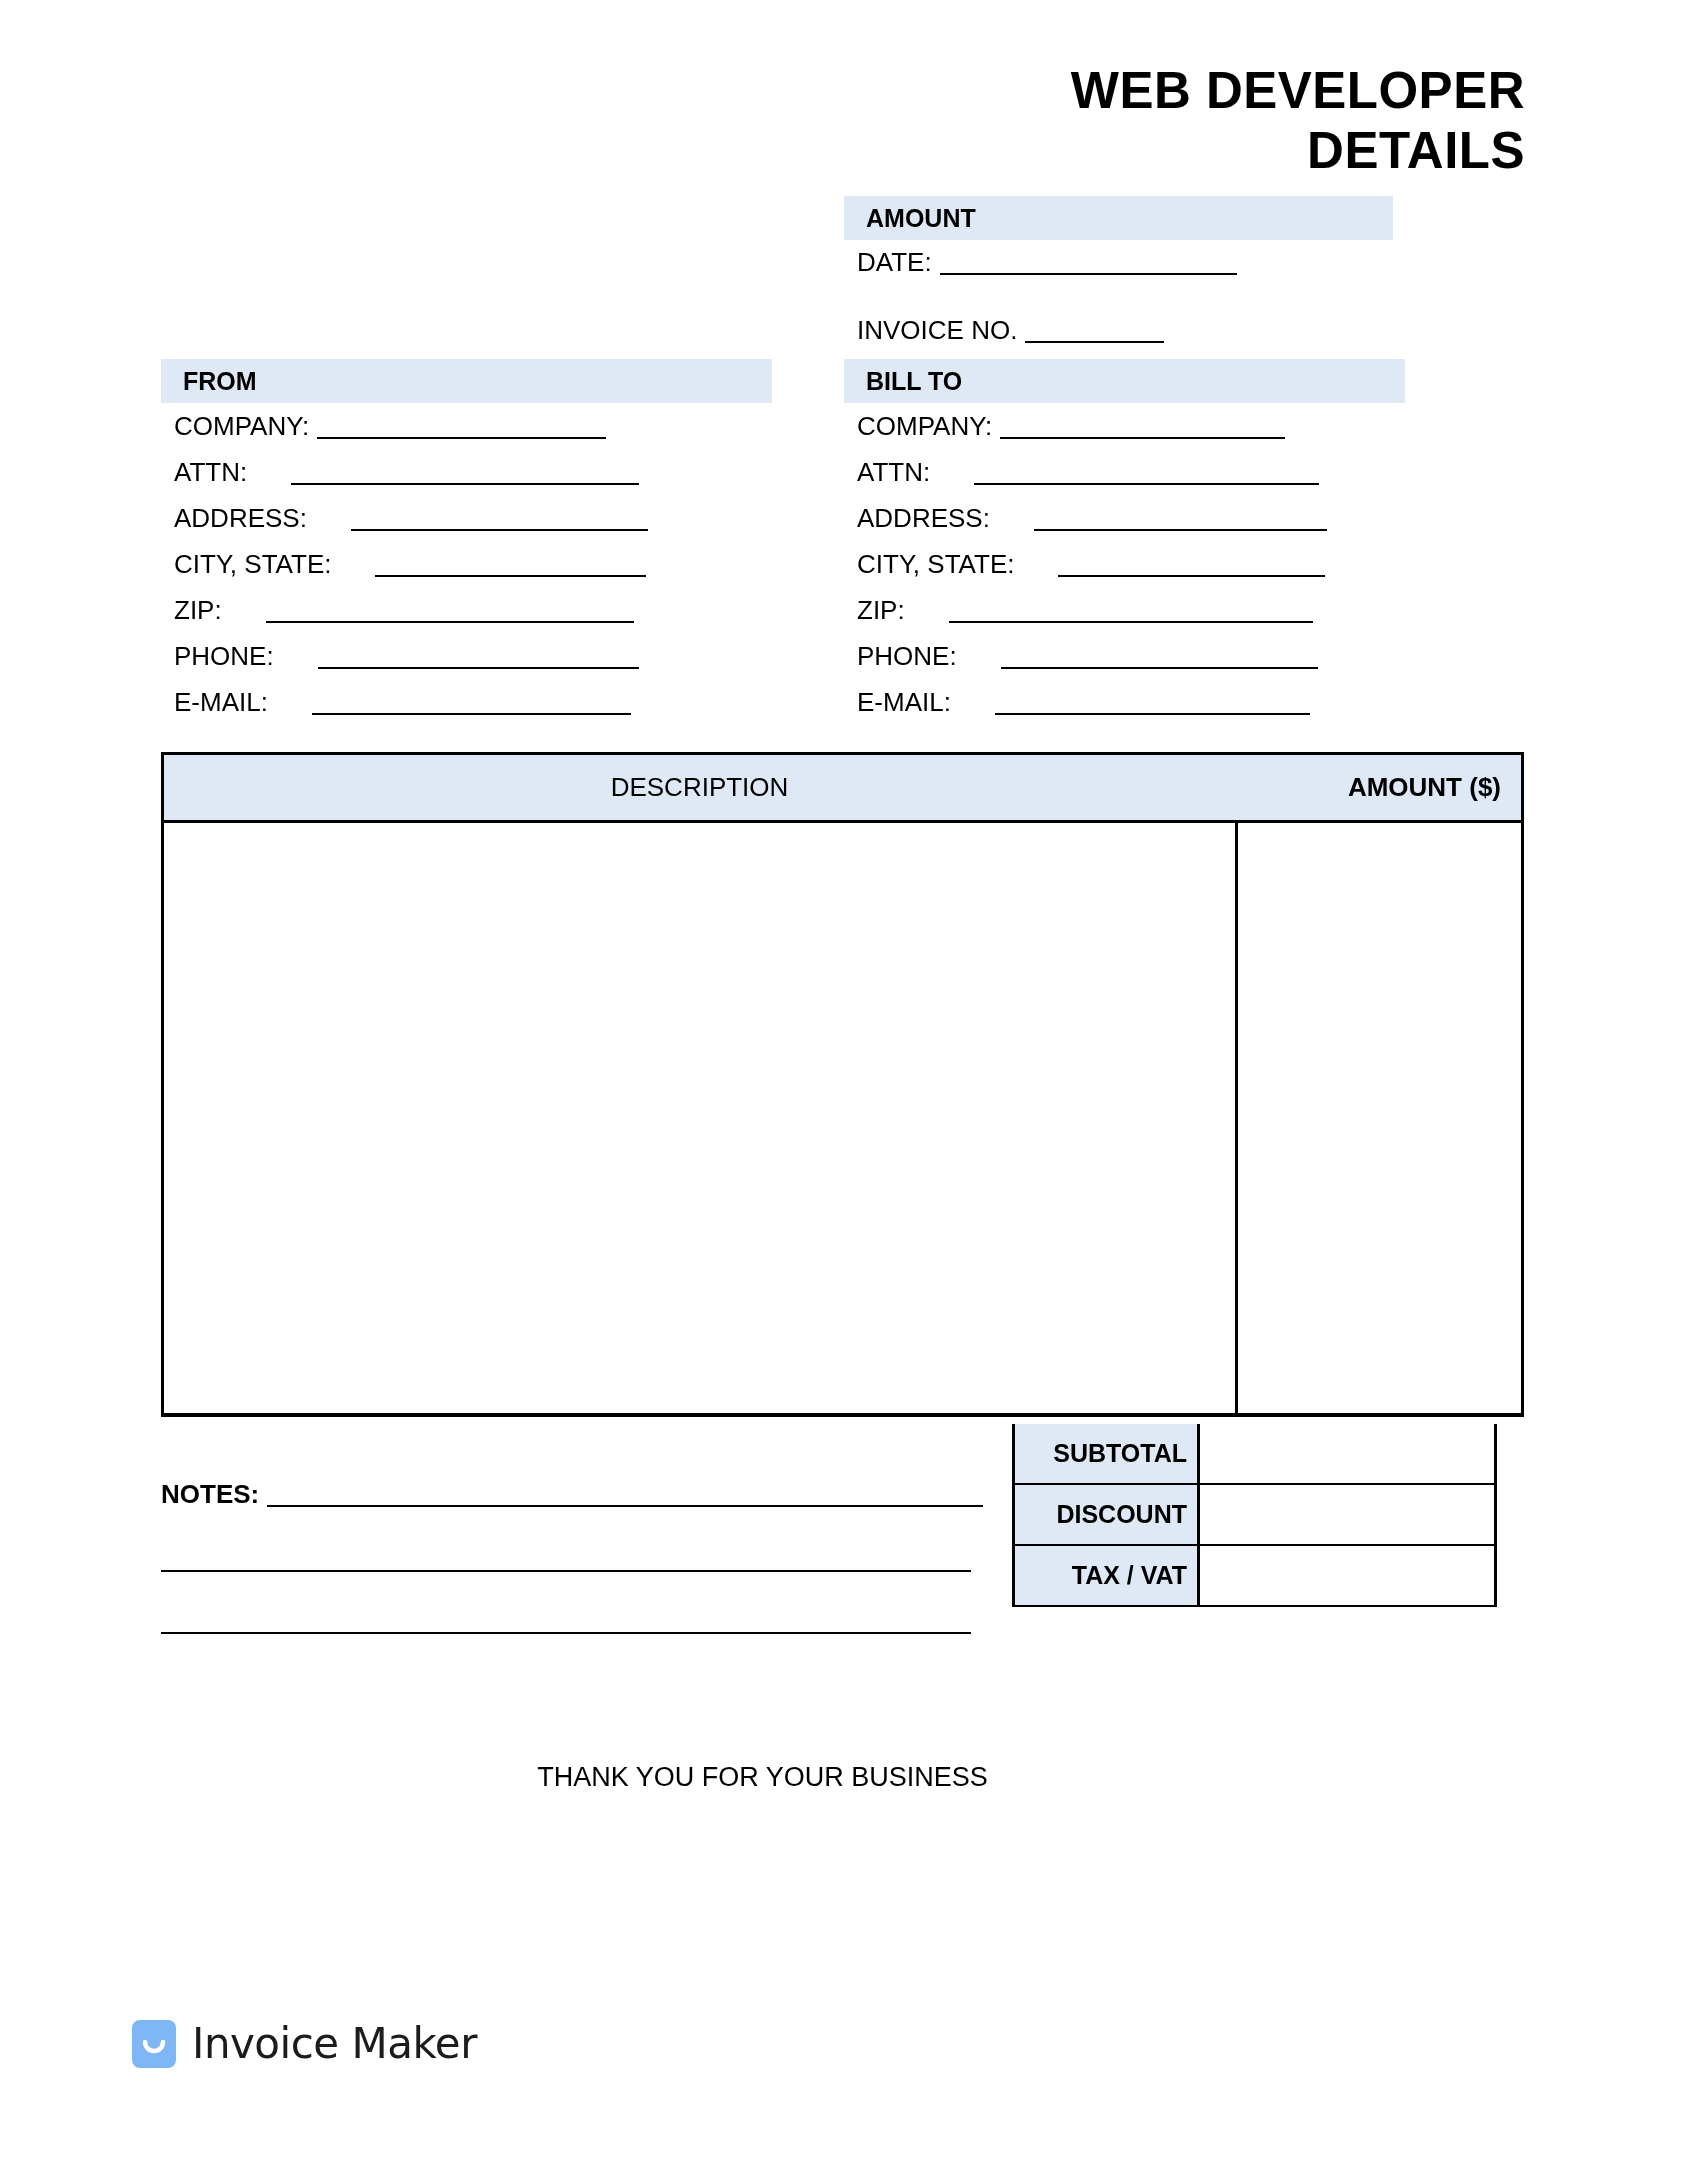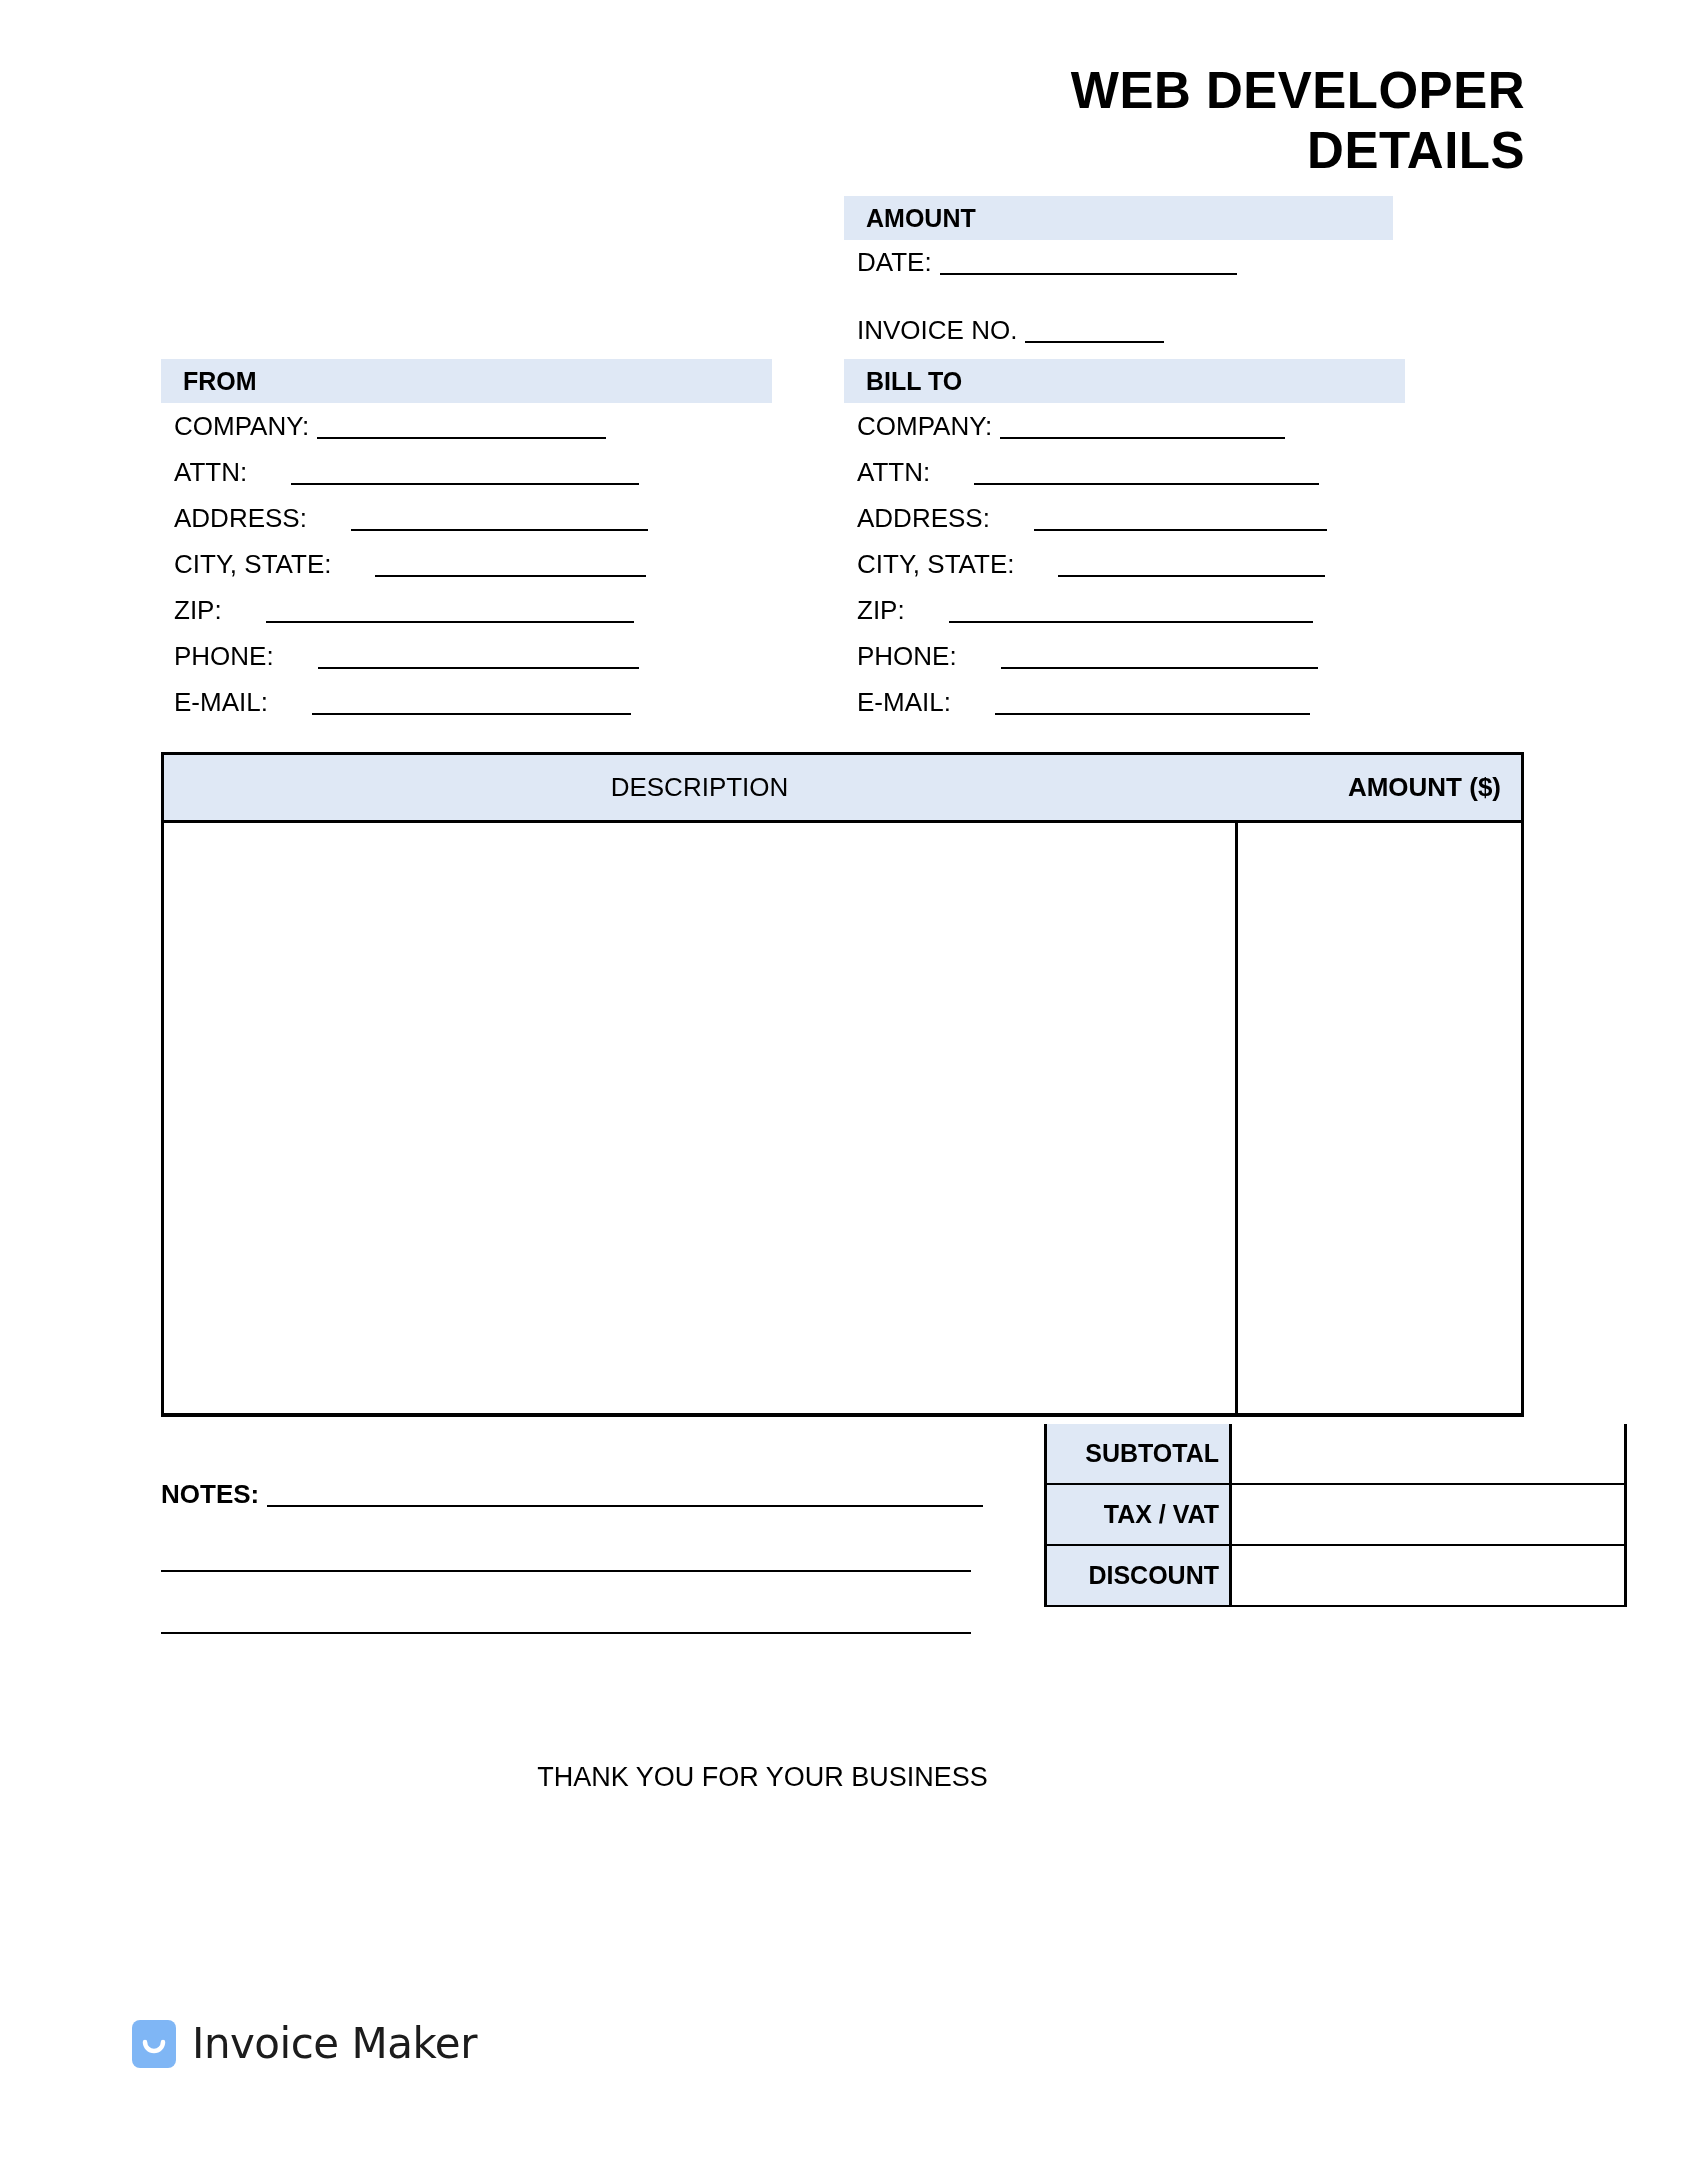--- a/index.html
+++ b/index.html
@@ -151,23 +151,23 @@
     position: absolute;
     top: 0;
     bottom: 0;
   }
   #items-body .body-desc { left: 0; width: 1071px; }
   #items-body .body-amount { left: 1074px; right: 0; }
 
   
   #totals {
     position: absolute;
-    left: 1044px;
+    left: 1012px;
     top: 1424px;
-    width: 583px;
+    width: 485px;
   }
   .total-row {
     position: relative;
     display: flex;
     height: 61px;
     box-sizing: border-box;
   }
   .total-label {
     width: 188px;
     background: #dfe8f5;
@@ -368,25 +368,25 @@
       <div class="body-amount"></div>
     </div>
   </div>
 
   <div id="totals">
       <div class="total-row">
         <div class="total-label">SUBTOTAL</div>
         <div class="total-value"></div>
       </div>
       <div class="total-row">
+        <div class="total-label">DISCOUNT</div>
+        <div class="total-value"></div>
+      </div>
+      <div class="total-row">
         <div class="total-label">TAX / VAT</div>
-        <div class="total-value"></div>
-      </div>
-      <div class="total-row">
-        <div class="total-label">DISCOUNT</div>
         <div class="total-value"></div>
       </div>
     </div>
 
   <div id="notes">
     <div id="notes-first">
       <span>NOTES:</span>
       <span class="notes-rule"></span>
     </div>
     <div class="notes-line" id="notes-line-2"></div>

